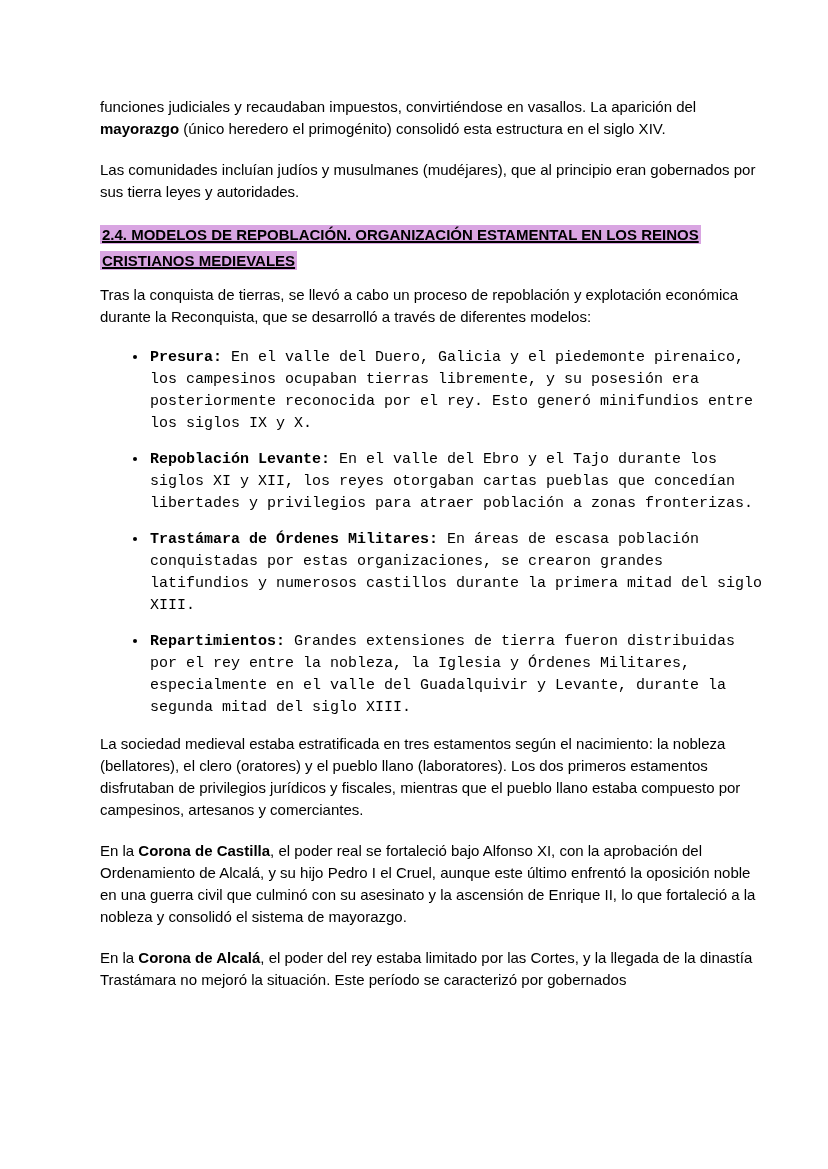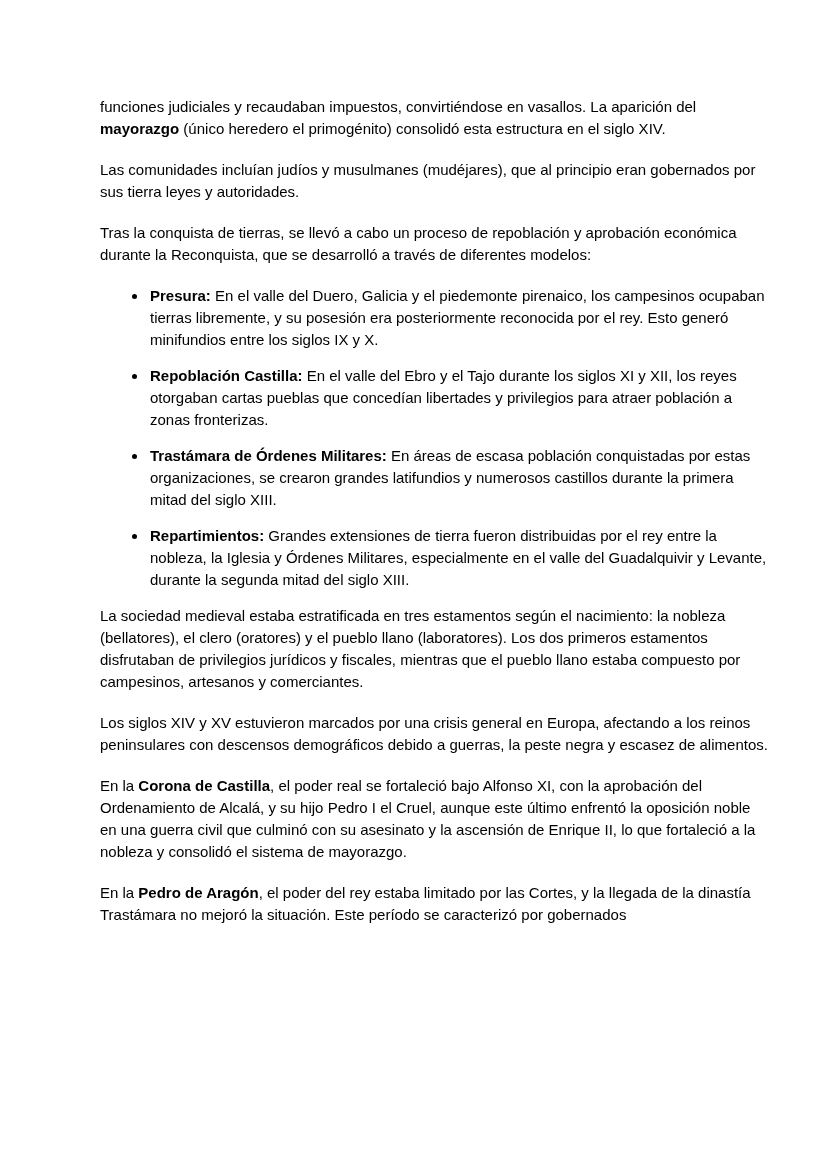--- a/index.html
+++ b/index.html
@@ -37,43 +37,44 @@
     text-decoration: underline;
     text-decoration-thickness: 1.5px;
     padding: 1px 2px;
     -webkit-box-decoration-break: clone;
     box-decoration-break: clone;
   }
   .doc-content ul {
     margin: 0 0 5px 0;
     padding: 0 0 0 48px;
     list-style: disc outside;
+    font-family: Liberation Mono, monospace;
   }
   .doc-content li {
     font-size: 15px;
     line-height: 22px;
     margin: 0 0 14px 0;
     padding-left: 2px;
   }
   .bold {
     font-weight: bold;
   }
 </style>
 </head>
 <body>
 
 <div class="page">
   <div class="doc-content" id="doc-content">
       <p><span class="seg">funciones judiciales y recaudaban impuestos, convirtiéndose en vasallos. La aparición del </span><span class="seg bold">mayorazgo</span><span class="seg"> (único heredero el primogénito) consolidó esta estructura en el siglo XIV.</span></p>
       <p><span class="seg">Las comunidades incluían judíos y musulmanes (mudéjares), que al principio eran gobernados por sus tierra leyes y autoridades.</span></p>
-      <p><span class="seg">Tras la conquista de tierras, se llevó a cabo un proceso de repoblación y aprobación económica durante la Reconquista, que se desarrolló a través de diferentes modelos:</span></p>
+      <h2><span class="highlight"><span class="seg bold">2.4. MODELOS DE REPOBLACIÓN. ORGANIZACIÓN ESTAMENTAL EN LOS REINOS CRISTIANOS MEDIEVALES</span></span></h2>
+      <p><span class="seg">Tras la conquista de tierras, se llevó a cabo un proceso de repoblación y explotación económica durante la Reconquista, que se desarrolló a través de diferentes modelos:</span></p>
       <ul>
         <li><span class="seg bold">Presura:</span><span class="seg"> En el valle del Duero, Galicia y el piedemonte pirenaico, los campesinos ocupaban tierras libremente, y su posesión era posteriormente reconocida por el rey. Esto generó minifundios entre los siglos IX y X.</span></li>
-        <li><span class="seg bold">Repoblación Castilla:</span><span class="seg"> En el valle del Ebro y el Tajo durante los siglos XI y XII, los reyes otorgaban cartas pueblas que concedían libertades y privilegios para atraer población a zonas fronterizas.</span></li>
+        <li><span class="seg bold">Repoblación Levante:</span><span class="seg"> En el valle del Ebro y el Tajo durante los siglos XI y XII, los reyes otorgaban cartas pueblas que concedían libertades y privilegios para atraer población a zonas fronterizas.</span></li>
         <li><span class="seg bold">Trastámara de Órdenes Militares:</span><span class="seg"> En áreas de escasa población conquistadas por estas organizaciones, se crearon grandes latifundios y numerosos castillos durante la primera mitad del siglo XIII.</span></li>
         <li><span class="seg bold">Repartimientos:</span><span class="seg"> Grandes extensiones de tierra fueron distribuidas por el rey entre la nobleza, la Iglesia y Órdenes Militares, especialmente en el valle del Guadalquivir y Levante, durante la segunda mitad del siglo XIII.</span></li>
       </ul>
       <p><span class="seg">La sociedad medieval estaba estratificada en tres estamentos según el nacimiento: la nobleza (bellatores), el clero (oratores) y el pueblo llano (laboratores). Los dos primeros estamentos disfrutaban de privilegios jurídicos y fiscales, mientras que el pueblo llano estaba compuesto por campesinos, artesanos y comerciantes.</span></p>
-      <p><span class="seg">Los siglos XIV y XV estuvieron marcados por una crisis general en Europa, afectando a los reinos peninsulares con descensos demográficos debido a guerras, la peste negra y escasez de alimentos.</span></p>
       <p><span class="seg">En la </span><span class="seg bold">Corona de Castilla</span><span class="seg">, el poder real se fortaleció bajo Alfonso XI, con la aprobación del Ordenamiento de Alcalá, y su hijo Pedro I el Cruel, aunque este último enfrentó la oposición noble en una guerra civil que culminó con su asesinato y la ascensión de Enrique II, lo que fortaleció a la nobleza y consolidó el sistema de mayorazgo.</span></p>
-      <p><span class="seg">En la </span><span class="seg bold">Pedro de Aragón</span><span class="seg">, el poder del rey estaba limitado por las Cortes, y la llegada de la dinastía Trastámara no mejoró la situación. Este período se caracterizó por gobernados</span></p>
+      <p><span class="seg">En la </span><span class="seg bold">Corona de Alcalá</span><span class="seg">, el poder del rey estaba limitado por las Cortes, y la llegada de la dinastía Trastámara no mejoró la situación. Este período se caracterizó por gobernados</span></p>
     </div>
 </div>
 
 </body></html>

